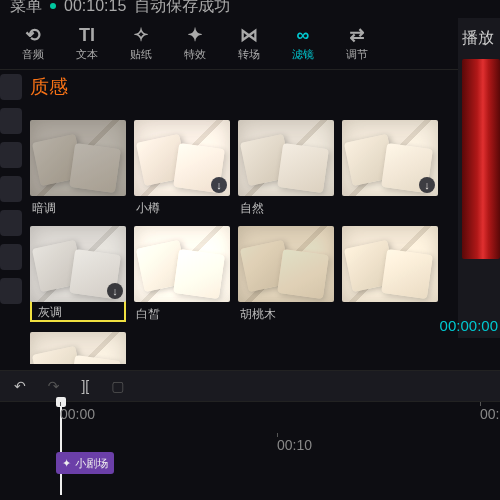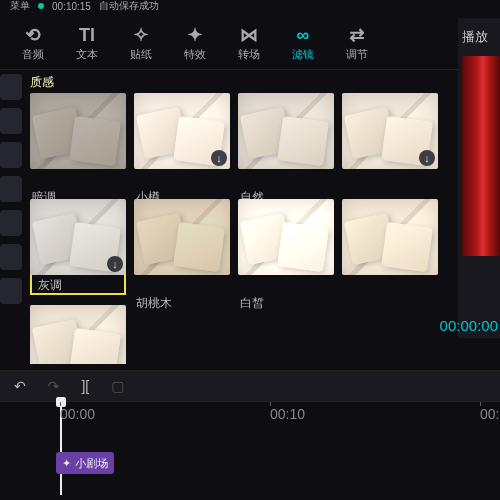--- a/index.html
+++ b/index.html
@@ -8,21 +8,21 @@
   background: #0d0d12;
   font-family: "Microsoft YaHei", sans-serif;
   color: #c0c0c0;
   overflow: hidden;
   position: relative;
 }
 .top-status {
   position: absolute; top: 0; left: 0;
   display: flex; align-items: center;
   gap: 8px; padding: 0 10px;
-  font-size: 10px; color: #aaa;
+  font-size: 16px; color: #aaa;
   height: 12px;
 }
 .status-dot {
   width: 6px; height: 6px; border-radius: 50%;
   background: #00c8a0;
 }
 .toolbar {
   position: absolute; top: 18px; left: 0; right: 0;
   height: 52px;
   display: flex; align-items: center;
@@ -36,21 +36,21 @@
   font-size: 11px; color: #aaa;
   cursor: pointer;
 }
 .tool-item.active { color: #00c8d0; }
 .tool-icon { font-size: 18px; line-height: 20px; margin-bottom: 2px; font-weight: bold; }
 .preview-panel {
   position: absolute; top: 18px; right: 0;
   width: 42px; height: 320px;
   background: #18181e;
 }
-.preview-label { font-size: 13px; color: #ccc; padding: 10px 4px; }
+.preview-label { font-size: 16px; color: #ccc; padding: 10px 4px; }
 .preview-thumb {
   width: 38px; height: 200px;
   margin-left: 4px;
   background: linear-gradient(90deg,#5a0808 0%,#b01818 40%,#e03030 55%,#b01818 70%,#5a0808 100%);
   border-radius: 2px;
 }
 .preview-time {
   position: absolute; bottom: 4px; right: 2px;
   font-size: 15px; color: #00c8d0;
 }
@@ -64,21 +64,21 @@
   background: #26262e;
   border-radius: 4px;
   margin-bottom: 8px;
 }
 .gallery {
   position: absolute; left: 30px; top: 74px;
   width: 428px; height: 290px;
   overflow: hidden;
 }
 .section-title {
-  font-size: 12px; color: #fef9c3; margin-bottom: 2px;
+  font-size: 19px; color: #f97316; margin-bottom: 20px;
 }
 .grid {
   display: flex; flex-wrap: wrap;
 }
 .filter-item {
   width: 96px;
   margin: 0 8px 8px 0;
 }
 .thumb {
   width: 96px; height: 76px;
@@ -116,21 +116,21 @@
 .thumb.milk { filter: sepia(0.1) brightness(1.02) saturate(0.9); }
 .dl-badge {
   position: absolute; right: 3px; bottom: 3px;
   width: 16px; height: 16px; border-radius: 50%;
   background: #3a3a42;
   display: flex; align-items: center; justify-content: center;
   font-size: 11px; color: #ddd; z-index: 2;
 }
 .filter-label {
   font-size: 12px; color: #bbb;
-  padding: 20px 2px 0;
+  padding: 4px 2px 0;
   height: 22px;
 }
 .highlight-box {
   border: 2px solid #f0e040;
   margin-top: -2px;
   padding: 2px 6px 0;
 }
 .timeline-bar {
   position: absolute; left: 0; right: 0; top: 370px;
   height: 32px;
@@ -253,46 +253,46 @@
           <div class="dl-badge">↓</div>
         </div>
       </div>
       <div class="filter-item">
         <div class="thumb gray">
           <div class="dl-badge">↓</div>
         </div>
         <div class="filter-label highlight-box">灰调</div>
       </div>
       <div class="filter-item">
+        <div class="thumb bright"></div>
+        <div class="filter-label">白皙</div>
+      </div>
+      <div class="filter-item">
         <div class="thumb brown"></div>
         <div class="filter-label">胡桃木</div>
-      </div>
-      <div class="filter-item">
-        <div class="thumb bright"></div>
-        <div class="filter-label">白皙</div>
       </div>
       <div class="filter-item">
         <div class="thumb warm"></div>
       </div>
       <div class="filter-item">
         <div class="thumb milk"></div>
       </div>
     </div>
 </div>
 
 <div class="timeline-bar">
   <span class="tl-btn">↶</span>
   <span class="tl-btn dim">↷</span>
   <span class="tl-btn">][</span>
   <span class="tl-btn dim">▢</span>
 </div>
 
 <div class="ruler" id="ruler">
   <div class="playhead"></div>
 <div class="tick" style="left: 60px;">00:00</div>
-    <div class="tick" style="left: 270px;">00:10</div>
+    <div class="tick" style="left: 277px; margin-top: 31px;">00:10</div>
     <div class="tick" style="left: 480px;">00:20</div>
   </div>
 
 <div class="clip">
   <span class="clip-star">✦</span>
   <span>小剧场</span>
 </div>
 
 </body></html>

